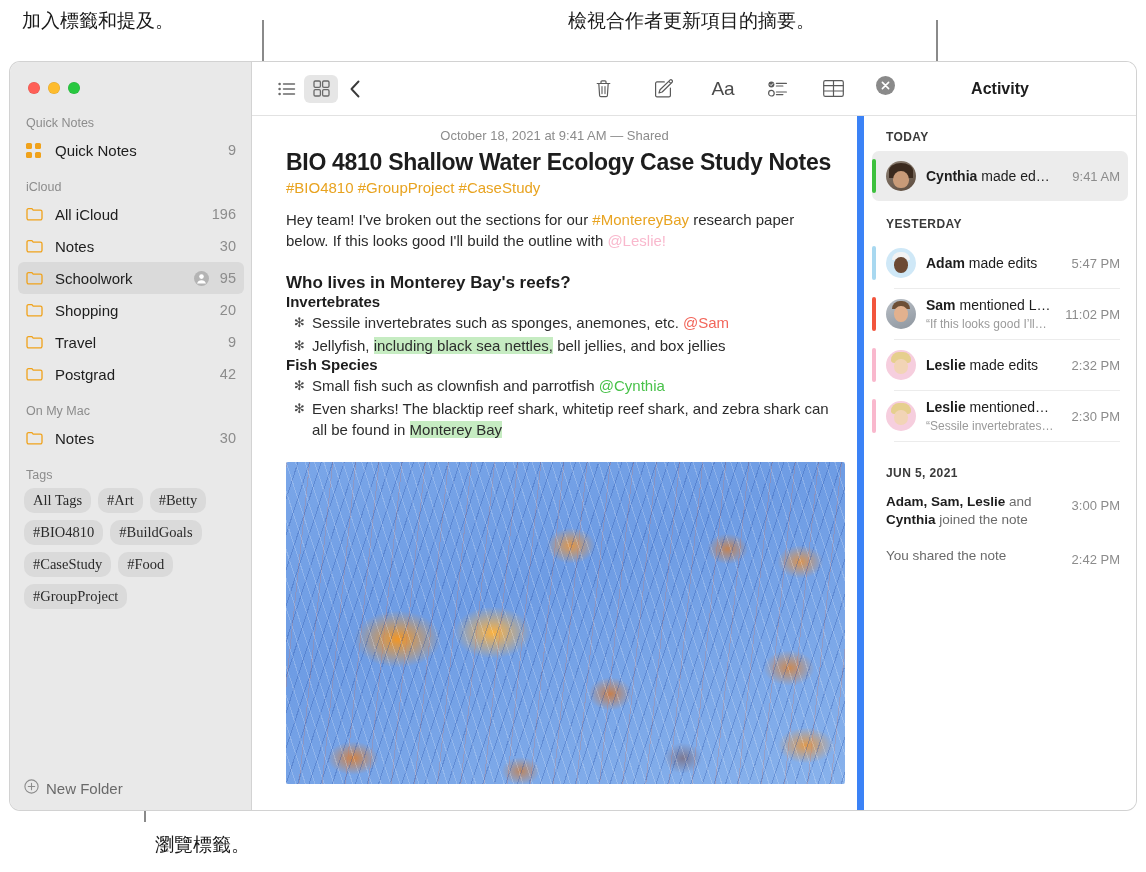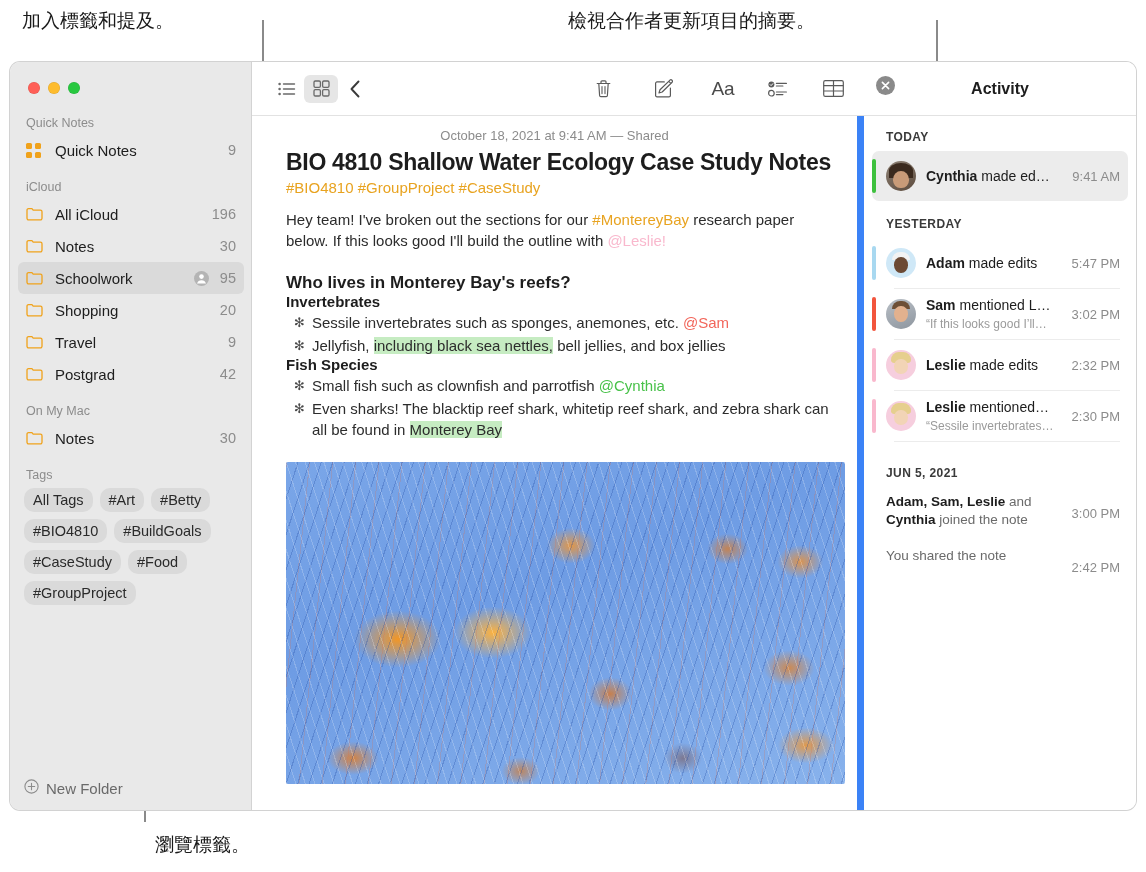--- a/index.html
+++ b/index.html
@@ -82,21 +82,21 @@
     width: 15px; height: 15px;
     display: grid; grid-template-columns: 6px 6px; grid-template-rows: 6px 6px;
     gap: 3px;
   }
   .quicknotes-ico i { background: #f0a21b; border-radius: 1.5px; display: block; }
 
   .tags-wrap { display: flex; flex-wrap: wrap; gap: 7px; padding: 2px 14px 0 14px; }
   .tag {
     background: #dadada; color: #2a2a2a;
     font-size: 14.5px; border-radius: 10px;
-    padding: 4px 9px; white-space: nowrap;
+    padding: 4px 9px; white-space: nowrap; font-family: Liberation Serif, serif;
   }
   .newfolder {
     position: absolute; left: 0; bottom: 0;
     width: 242px; height: 44px;
     display: flex; align-items: center;
     padding-left: 14px;
     font-size: 15px; color: #6a6a6a;
   }
   .newfolder svg { margin-right: 7px; }
 
@@ -228,21 +228,21 @@
   }
   .act-time { font-size: 13px; color: #8c8c8c; flex: 0 0 auto; margin-left: 6px; }
   .act-div { height: 1px; background: #ececec; margin: 0 16px 0 30px; }
   .act-simple {
     display: flex; align-items: flex-start;
     padding: 6px 16px 6px 22px;
     font-size: 13.5px; color: #6a6a6a; line-height: 18px;
   }
   .act-simple .t { flex: 1 1 auto; }
   .act-simple b { color: #1d1d1d; font-weight: bold; }
-  .act-simple .act-time { margin-top: 12px; }
+  .act-simple .act-time { margin-top: 4px; }
 
   
   .av-cynthia { background: linear-gradient(150deg,#8e8276,#5c4a3c); }
   .av-cynthia::after {
     content:""; position:absolute; left:7px; top:10px;
     width:16px; height:17px; border-radius:50% 50% 45% 45%;
     background:#c99b78;
   }
   .av-cynthia::before {
     content:""; position:absolute; left:3px; top:2px;
@@ -596,21 +596,21 @@
         </div>
         <div class="act-div"></div>
 
         <div class="act-item">
           <span class="act-bar" style="background:#f2553d;"></span>
           <span class="act-avatar av-sam"></span>
           <span class="act-text">
             <span class="act-line1"><b>Sam</b><span> mentioned L…</span></span>
             <span class="act-line2">“If this looks good I’ll…</span>
           </span>
-          <span class="act-time">3:02 PM</span>
+          <span class="act-time">11:02 PM</span>
         </div>
         <div class="act-div"></div>
 
         <div class="act-item">
           <span class="act-bar" style="background:#f9b8cd;"></span>
           <span class="act-avatar av-leslie"></span>
           <span class="act-text">
             <span class="act-line1"><b>Leslie</b><span> made edits</span></span>
           </span>
           <span class="act-time">2:32 PM</span>

